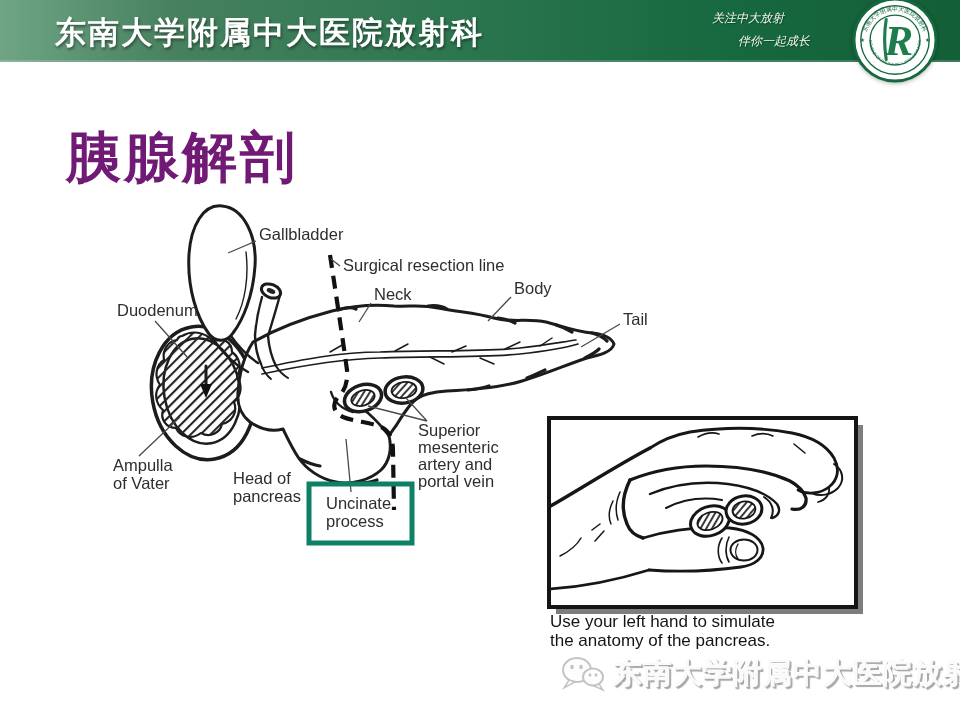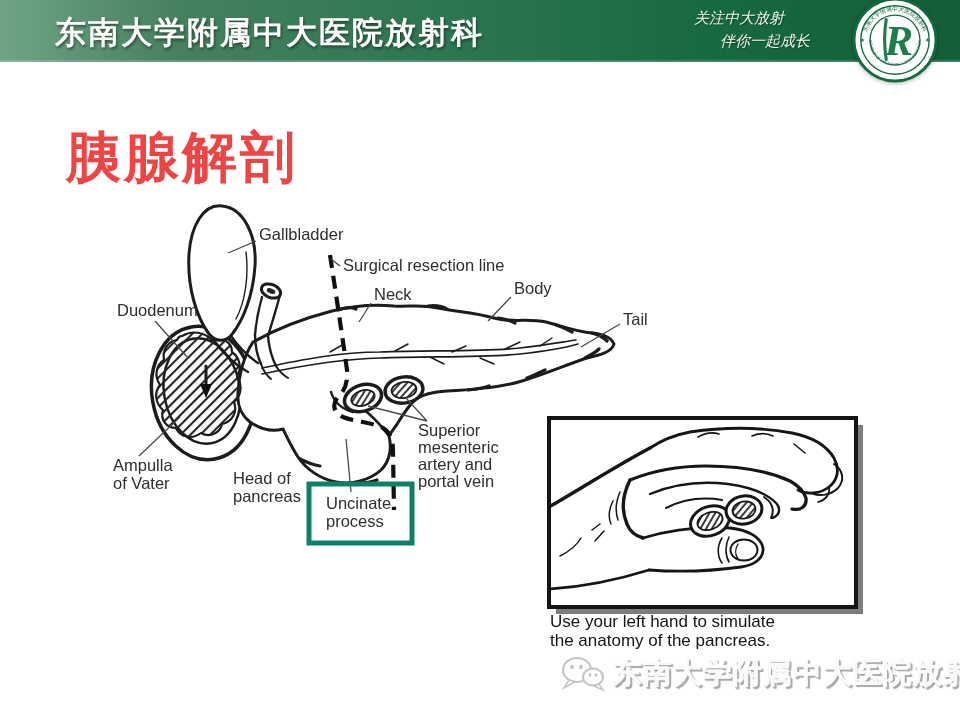--- a/index.html
+++ b/index.html
@@ -7,29 +7,29 @@
          font-family:"Liberation Sans",sans-serif;margin:0 auto;}
 
   
   .header-bar{position:absolute;left:0;top:0;width:960px;height:62px;
       background:linear-gradient(90deg,#6fa585 0%,#47815f 18%,#2e7751 45%,#17693f 75%,#135f38 100%);
       box-shadow:inset 0 -2px 0 rgba(255,255,255,.18);}
   .header-title{position:absolute;left:55px;top:12px;
       font-family:"Liberation Serif",serif;font-weight:bold;font-size:31px;color:#ffffff;
       letter-spacing:2px;text-shadow:1px 2px 3px rgba(0,0,0,.45);white-space:nowrap;}
   .slogan{position:absolute;right:150px;top:7px;color:#f2f7f1;
-      font-family:"DejaVu Serif",serif;font-style:italic;font-size:15px;line-height:23px;
+      font-family:"DejaVu Serif",serif;font-style:italic;font-size:12px;line-height:23px;
       text-shadow:1px 1px 1px rgba(0,0,0,.35);white-space:nowrap;}
   .slogan .l2{display:block;padding-left:26px;font-style:italic;}
   .logo-wrap{position:absolute;top:-3px;right:22px;width:86px;height:86px;z-index:5;
       filter:drop-shadow(0 1px 2px rgba(0,0,0,.30));}
 
   
   .slide-title{position:absolute;left:66px;top:84px;font-size:55px;font-weight:900;
-      letter-spacing:3px;color:#ef4444;white-space:nowrap;}
+      letter-spacing:3px;color:#701a75;white-space:nowrap;}
 
   
   .figure-svg{position:absolute;left:0;top:0;width:960px;height:720px;}
   .lbl{font:16.5px "Liberation Sans",sans-serif;fill:#2e2e2e;}
   .cap{font:17px "Liberation Sans",sans-serif;fill:#141414;}
   .leader{stroke:#4a4a4a;stroke-width:1.3;fill:none;}
 
   
   .watermark{position:absolute;left:560px;top:654px;display:flex;align-items:center;gap:7px;}
   .watermark-text{font-size:29px;font-weight:700;letter-spacing:1px;color:#fafafa;

